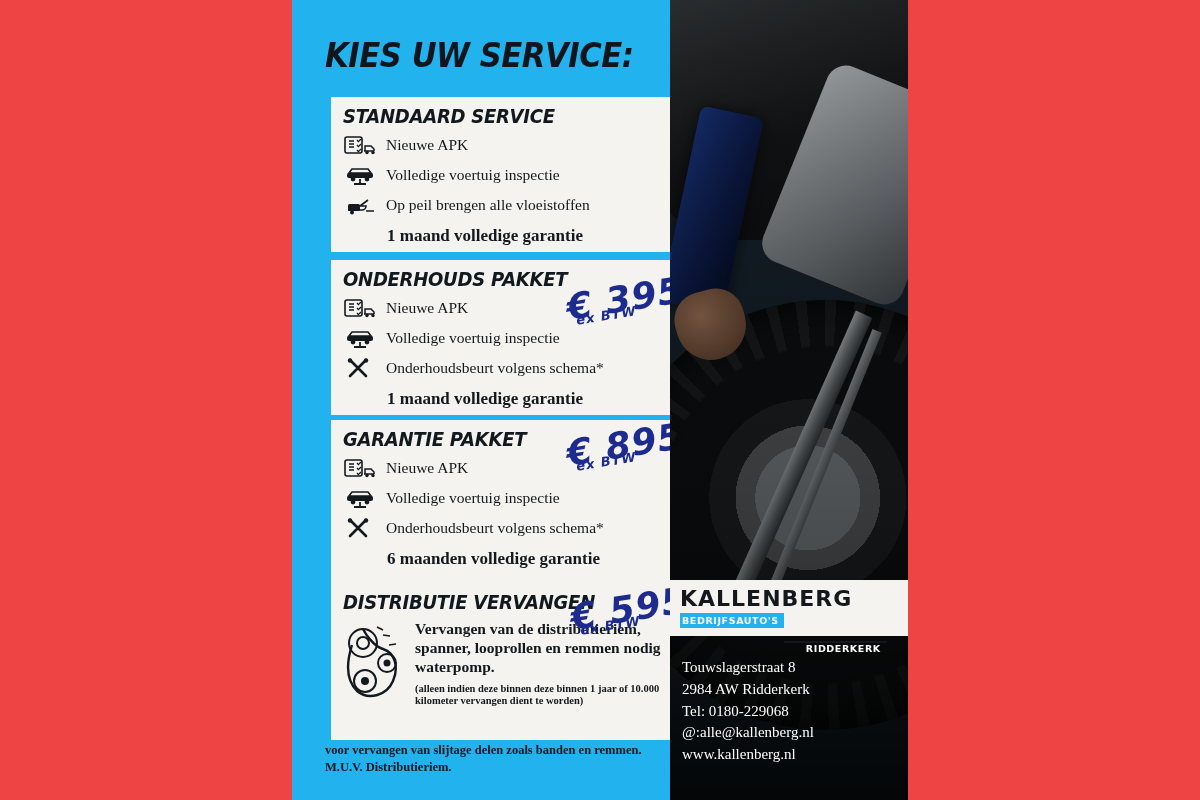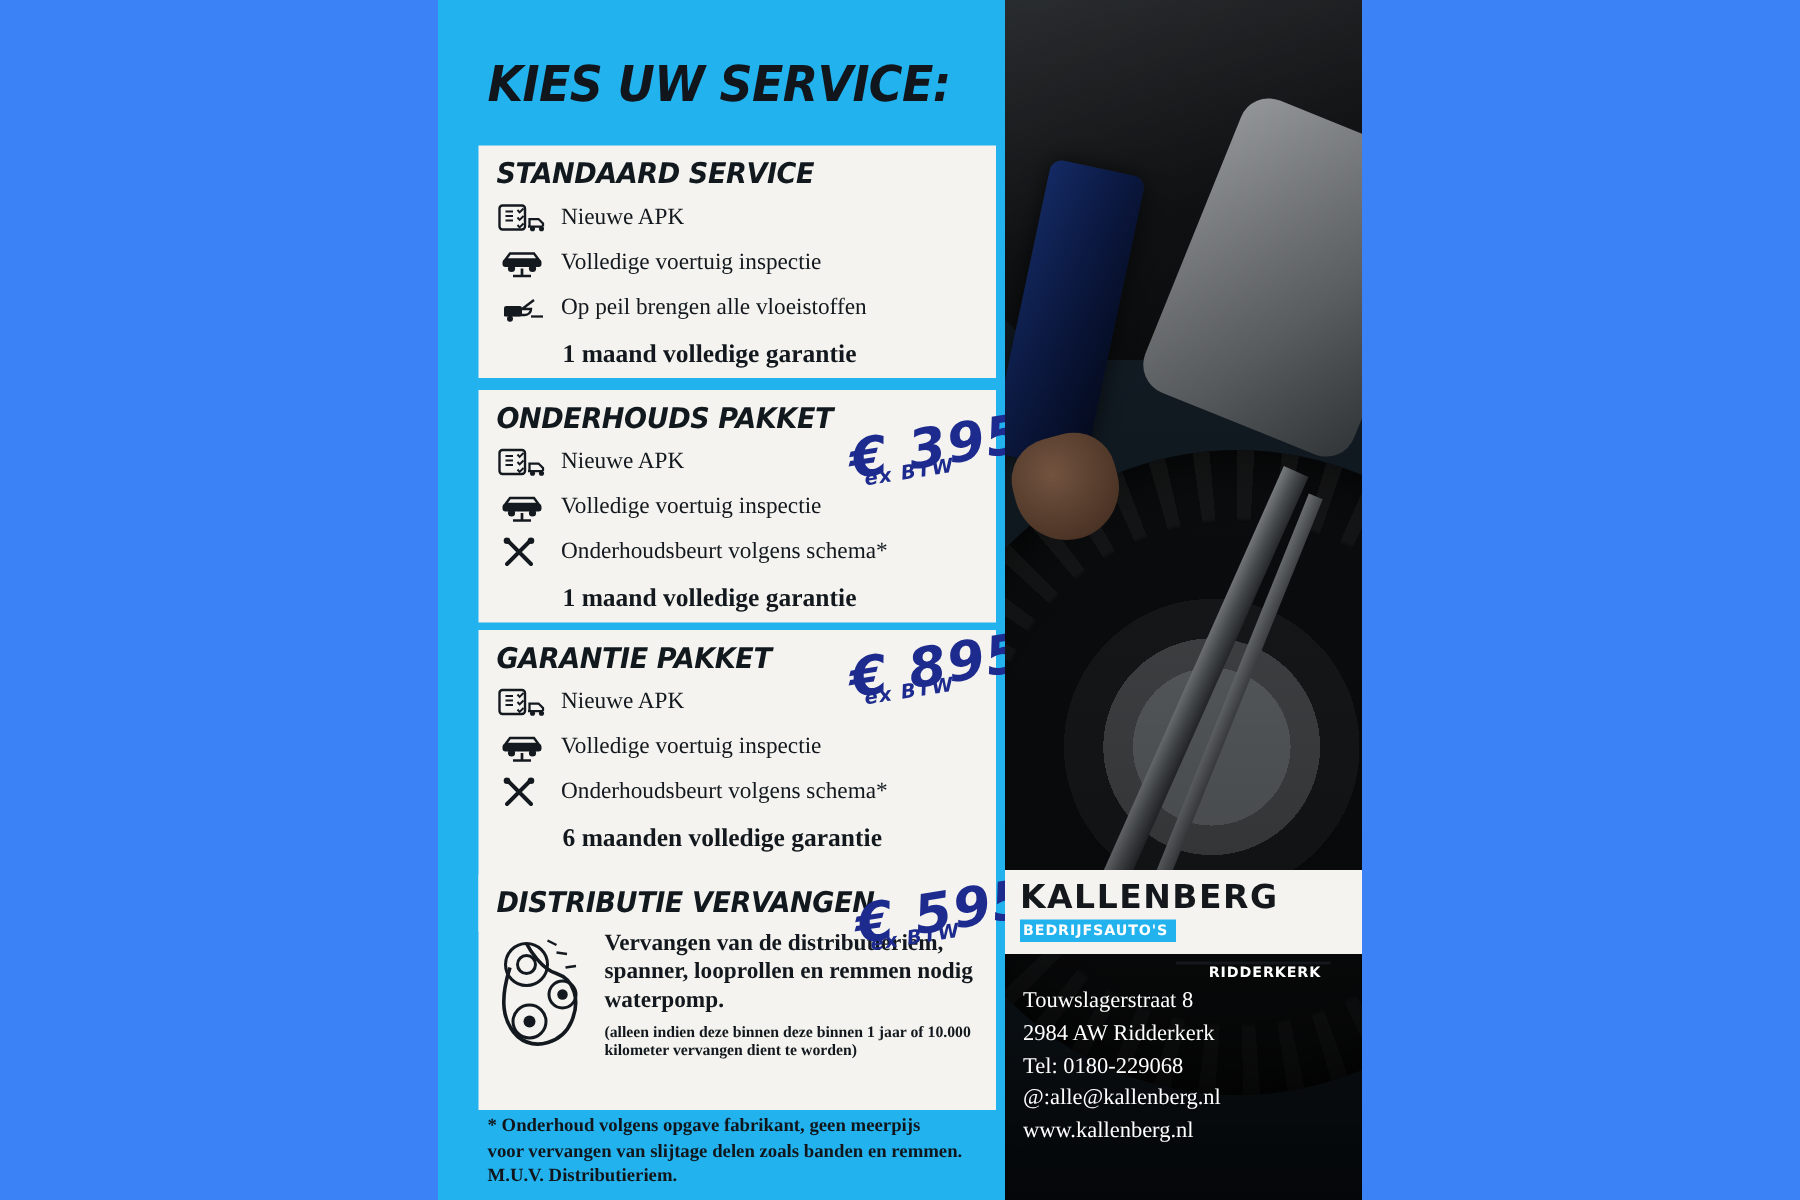--- a/index.html
+++ b/index.html
@@ -5,21 +5,21 @@
   * { box-sizing: border-box; margin: 0; padding: 0; }
   html, body {
     width: 1200px; height: 800px;
     background: #000;
     font-family: "Liberation Serif", serif;
     overflow: hidden;
   }
   #poster {
     position: relative;
     width: 1200px; height: 800px;
-    background: #3b82f6;
+    background: #ef4444;
   }
   
   #blue-panel {
     position: absolute;
     left: 292px; top: 0;
     width: 378px; height: 800px;
     background: #22b2ee;
   }
   #headline {
     position: absolute;
@@ -30,21 +30,21 @@
     font-size: 33px;
     letter-spacing: -0.5px;
     color: #10161c;
     text-transform: uppercase;
     transform: scaleX(0.93);
     transform-origin: left top;
   }
   
   .card {
     position: absolute;
-    left: 319px;
+    left: 331px;
     width: 345px;
     background: #f4f3ef;
     padding: 8px 10px 9px 12px;
   }
   .card-title {
     font-family: "DejaVu Sans", sans-serif;
     font-weight: bold;
     font-style: italic;
     font-size: 19px;
     color: #11181e;
@@ -451,21 +451,20 @@
       </div>
     </div>
   </div>
 
   <div class="price" id="price-4">
     <span class="amount">€ 595</span>
     <span class="sub">ex BTW</span>
   </div>
 
   <div id="footnote">
-    <span class="blk">* Onderhoud volgens opgave fabrikant, geen meerpijs</span>
     <span class="blk">voor vervangen van slijtage delen zoals banden en remmen.</span>
     <span class="blk">M.U.V. Distributieriem.</span>
   </div>
 
   <div id="photo">
     <div class="tyre"></div>
     <div class="arch"></div>
     <div class="arm"></div>
     <div class="blue-tool"></div>
     <div class="rod"></div>

